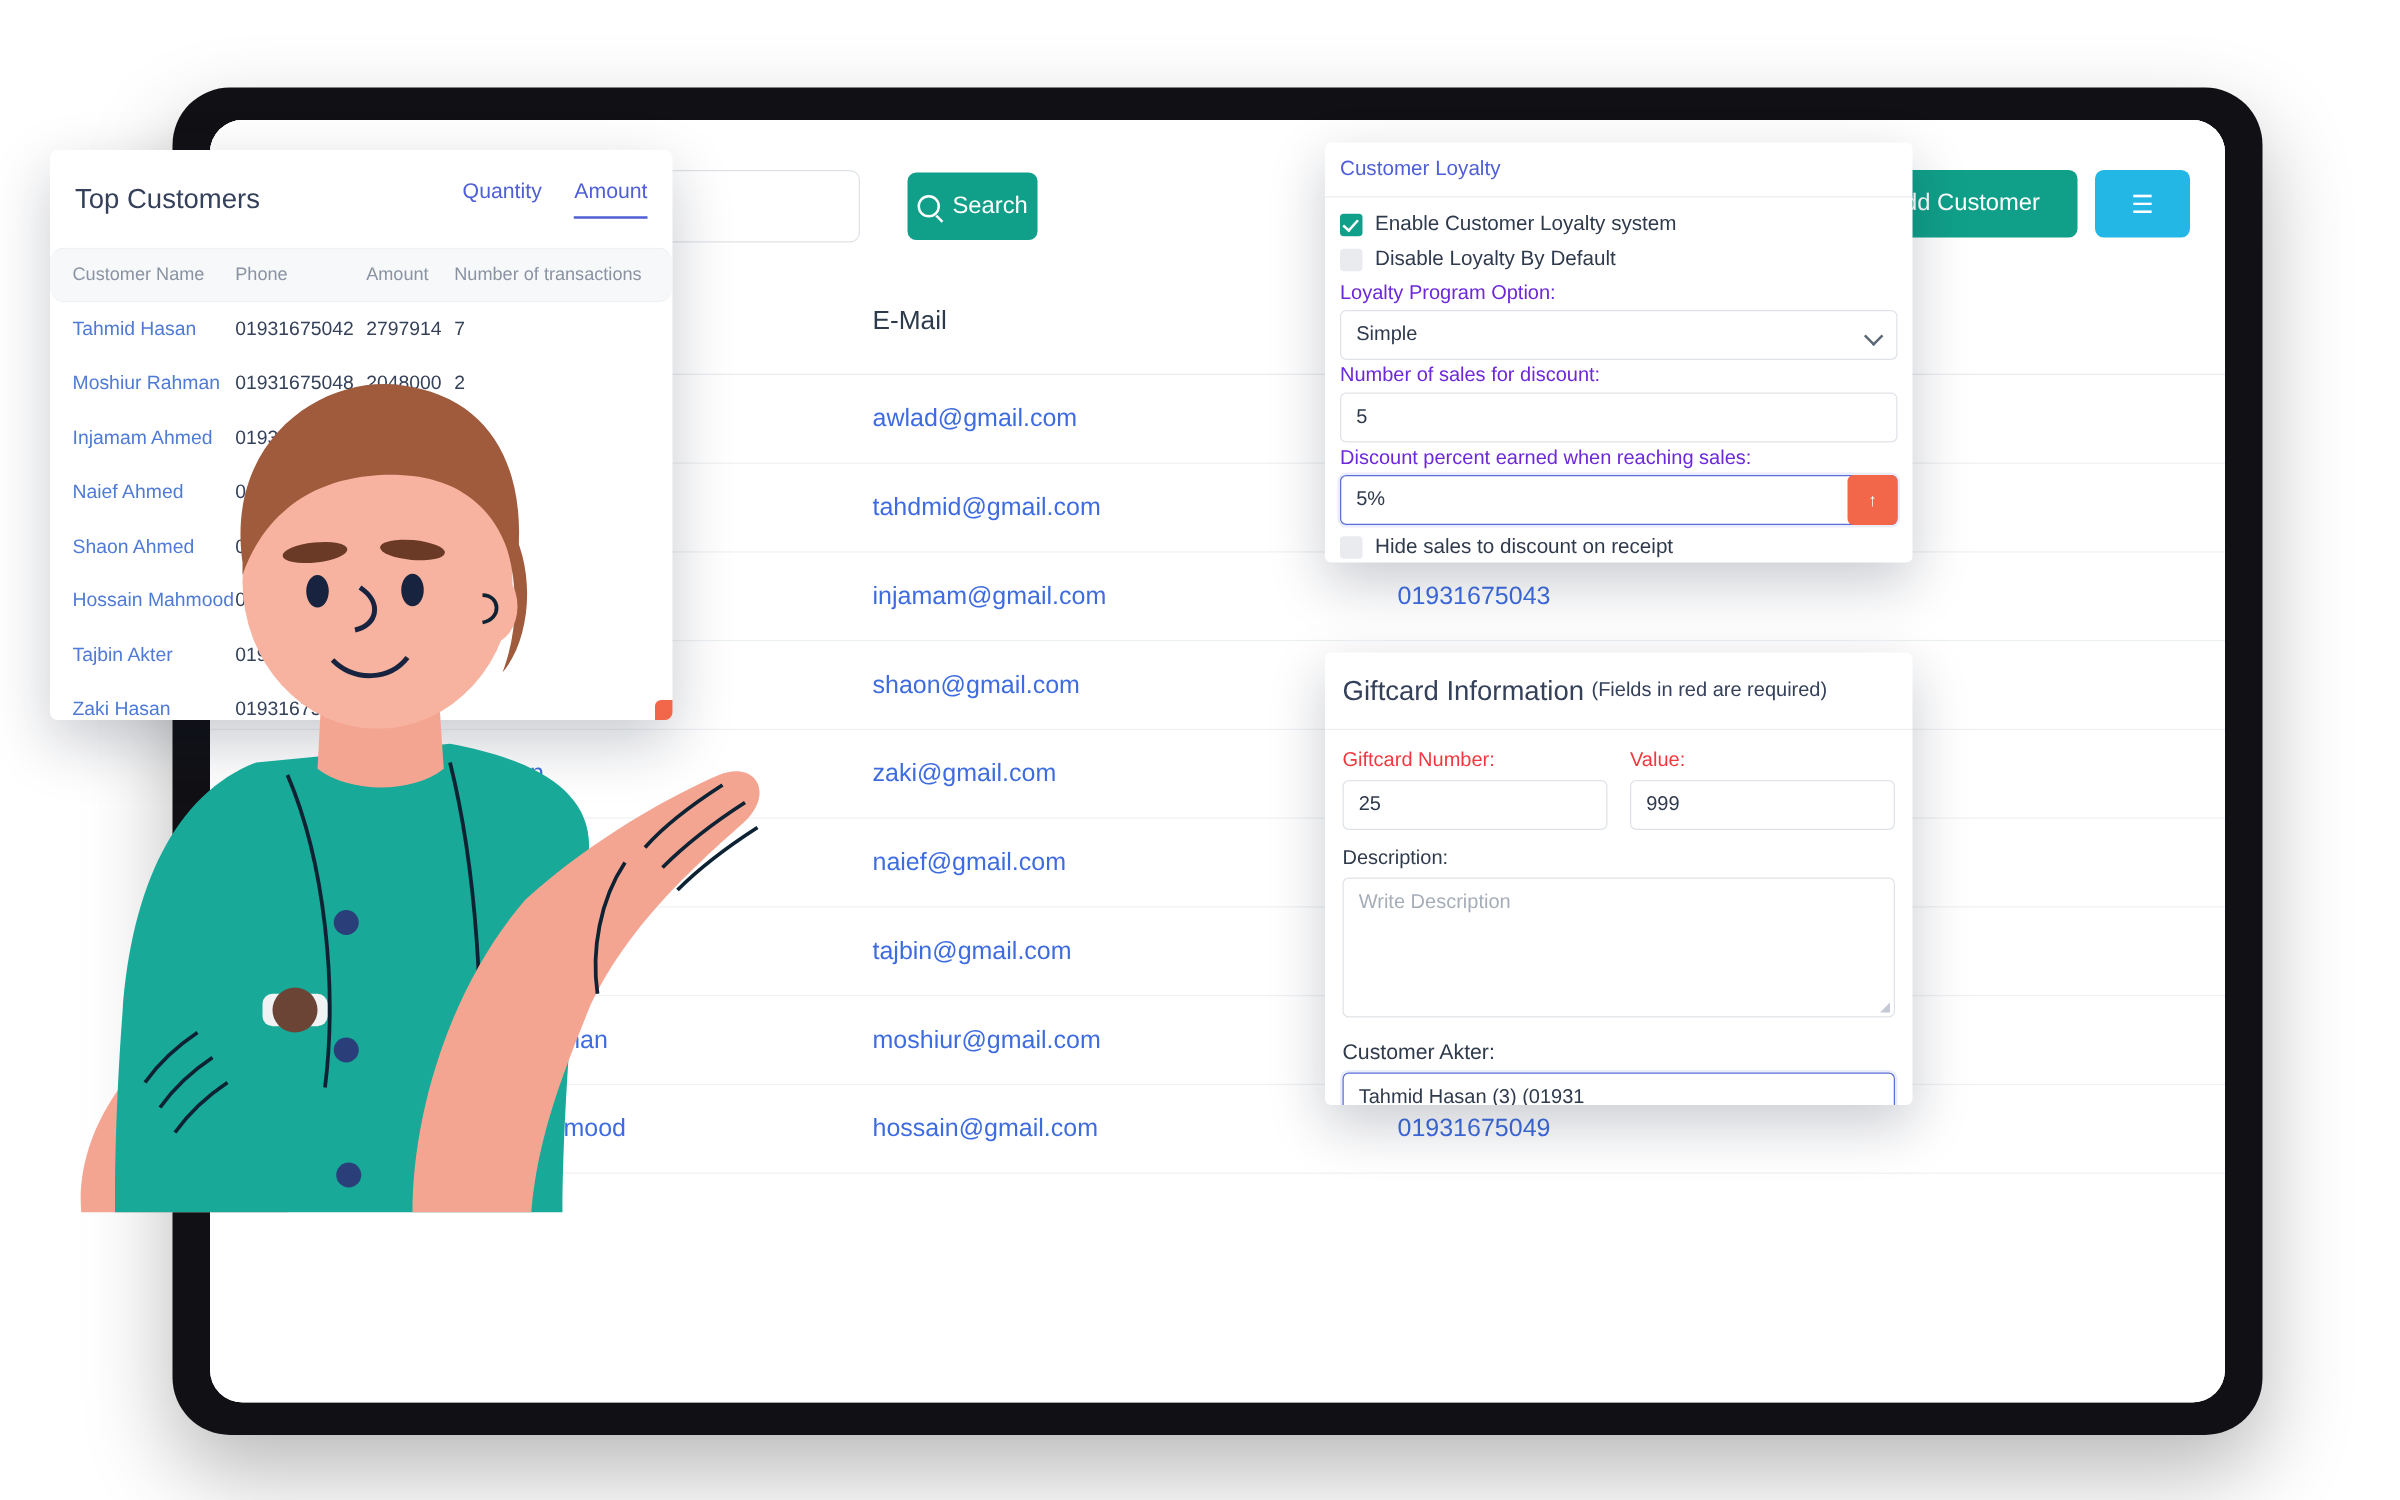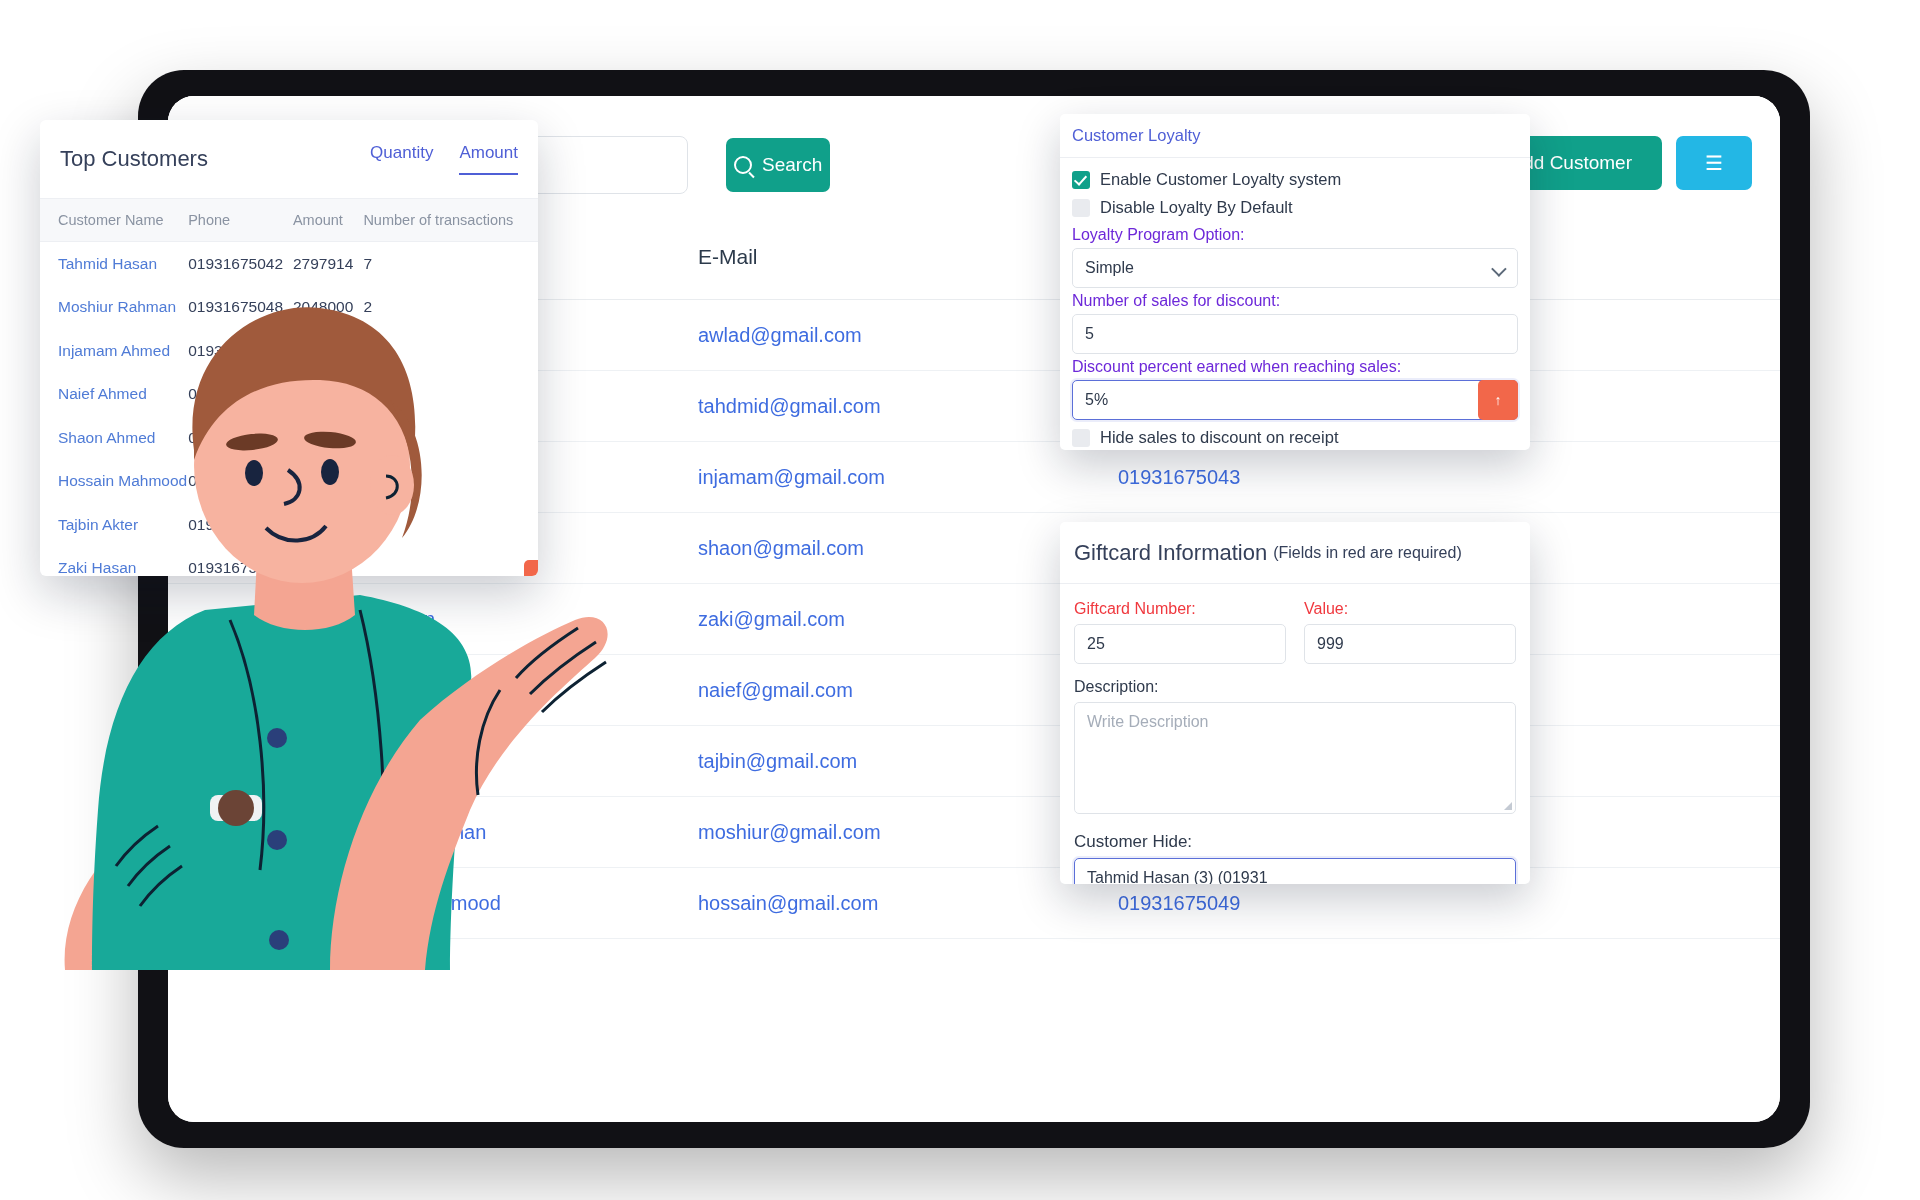--- a/index.html
+++ b/index.html
@@ -187,20 +187,21 @@
     display: flex;
     height: 44px;
     align-items: center;
     background: #f7f8fa;
     border-top: 1px solid #edeff3;
     border-bottom: 1px solid #edeff3;
     padding: 0 18px;
     box-sizing: border-box;
     font-size: 14.5px;
     color: #8a93a2;
+    border-radius: 12px;
   }
   .tc-row {
     display: flex;
     height: 43.5px;
     align-items: center;
     padding: 0 18px;
     box-sizing: border-box;
     font-size: 15.5px;
   }
   .tc-c1 { width: 133px; color: #4f7bd6; }
@@ -636,21 +637,21 @@
       </div>
 
       <div class="gc-grid" style="margin-top:14px;flex-direction:column;">
         <div class="gc-col">
           <span class="norm">Description:</span>
           <div class="ta">
             <span>Write Description</span>
           </div>
         </div>
         <div class="gc-col">
-          <span class="norm" style="font-size:17px;">Customer Hide:</span>
+          <span class="norm" style="font-size:17px;">Customer Akter:</span>
           <div class="inp focus">
             <span class="cust-val">Tahmid Hasan  (3) (01931</span>
           </div>
           <div class="inact-row">
             <span class="chk"></span>
             <span>Inactive</span>
           </div>
         </div>
       </div>
 

